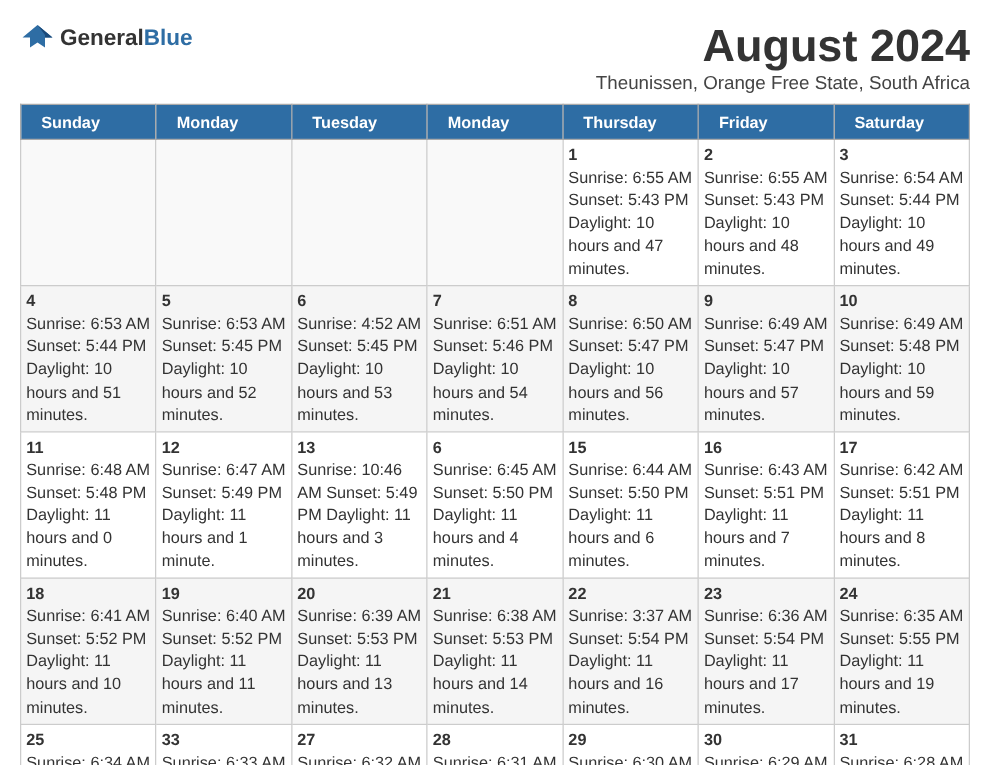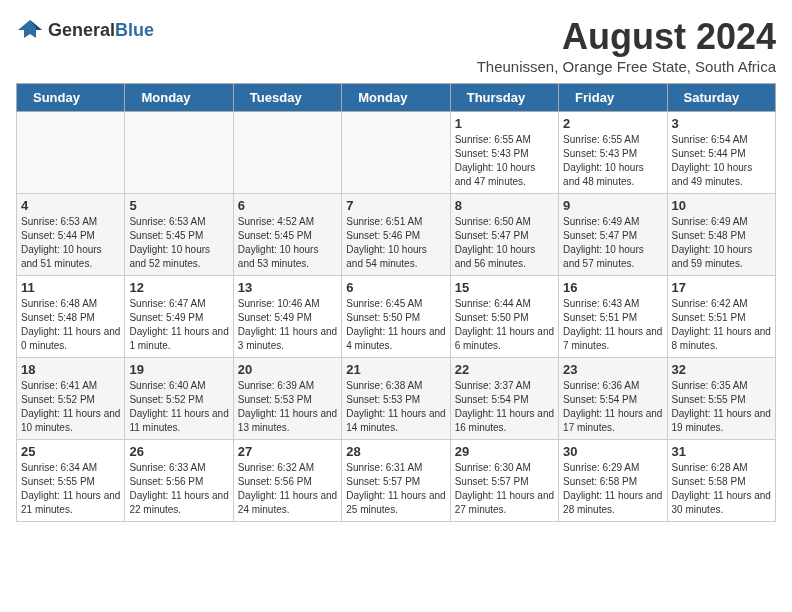--- a/index.html
+++ b/index.html
@@ -74,21 +74,21 @@
       background: #f5f5f5;
     }
     .day-number {
       font-size: 13px;
       font-weight: bold;
       color: #333;
       display: block;
       margin-bottom: 2px;
     }
     .day-info {
-      font-size: 10px;
+      font-size: 13px;
       line-height: 1.4;
       color: #333;
     }
     .empty-cell {
       background: #f9f9f9;
     }
   </style>
 </head>
 <body>
 
@@ -264,35 +264,35 @@
 Sunset: 5:54 PM
 Daylight: 11 hours and 16 minutes.</div>
         </td>
         <td>
           <span class="day-number">23</span>
           <div class="day-info">Sunrise: 6:36 AM
 Sunset: 5:54 PM
 Daylight: 11 hours and 17 minutes.</div>
         </td>
         <td>
-          <span class="day-number">32</span>
+          <span class="day-number">24</span>
           <div class="day-info">Sunrise: 6:35 AM
 Sunset: 5:55 PM
 Daylight: 11 hours and 19 minutes.</div>
         </td>
       </tr>
       <tr>
         <td>
           <span class="day-number">25</span>
           <div class="day-info">Sunrise: 6:34 AM
 Sunset: 5:55 PM
 Daylight: 11 hours and 21 minutes.</div>
         </td>
         <td>
-          <span class="day-number">26</span>
+          <span class="day-number">33</span>
           <div class="day-info">Sunrise: 6:33 AM
 Sunset: 5:56 PM
 Daylight: 11 hours and 22 minutes.</div>
         </td>
         <td>
           <span class="day-number">27</span>
           <div class="day-info">Sunrise: 6:32 AM
 Sunset: 5:56 PM
 Daylight: 11 hours and 24 minutes.</div>
         </td>

